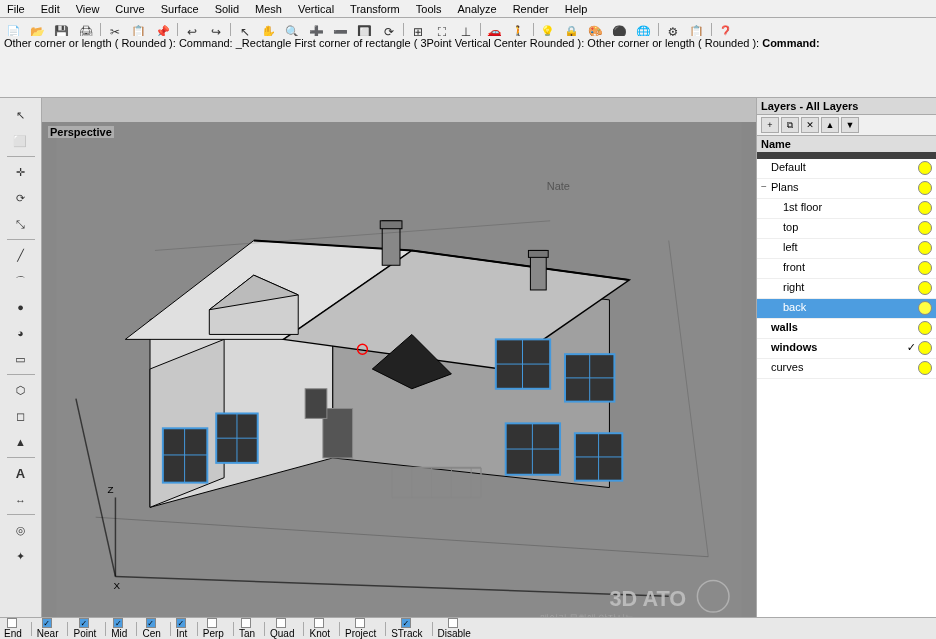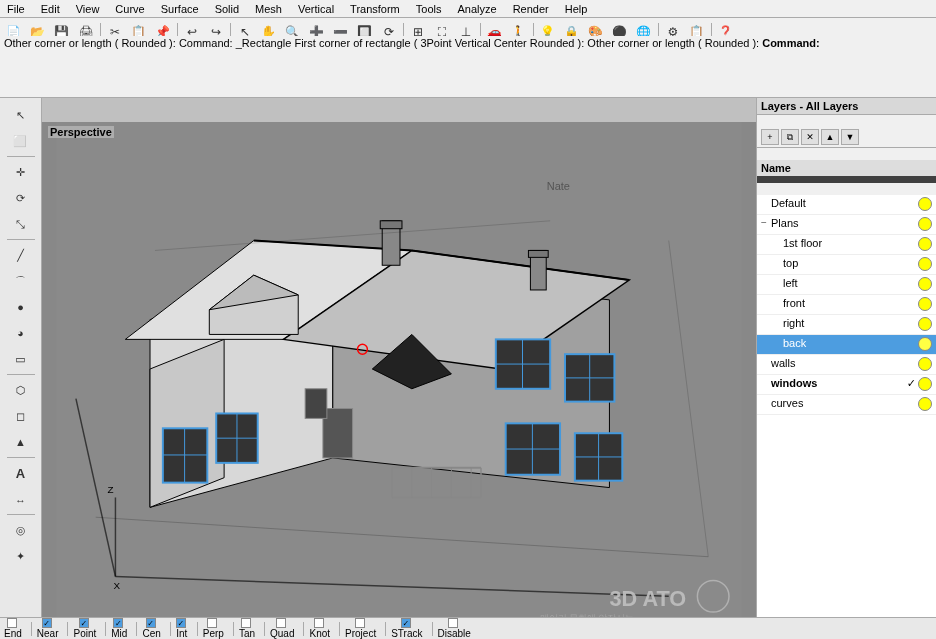--- a/index.html
+++ b/index.html
@@ -159,21 +159,20 @@
     #right-panel {
       position: absolute;
       top: 98px;
       right: 0;
       width: 180px;
       bottom: 22px;
       background: #f0f0f0;
       border-left: 1px solid #aaa;
       display: flex;
       flex-direction: column;
-      gap: 12px;
     }
 
     #layers-header {
       background: #d8d8d8;
       border-bottom: 1px solid #aaa;
       padding: 2px 4px;
       font-size: 11px;
       font-weight: bold;
       display: flex;
       align-items: center;
@@ -562,21 +561,21 @@
     </div>
 
     <div class="layer-row selected">
       <span class="layer-expand layer-indent"></span>
       <span class="layer-name">back</span>
       <div class="layer-light" style="background:#ffff44;"></div>
     </div>
 
     <div class="layer-row">
       <span class="layer-expand"></span>
-      <span class="layer-name" style="font-weight:normal;">walls</span>
+      <span class="layer-name" style="font-weight:bold;">walls</span>
       <div class="layer-light"></div>
     </div>
 
     <div class="layer-row">
       <span class="layer-expand"></span>
       <span class="layer-name" style="font-weight:bold;">windows</span>
       <span class="layer-check">✓</span>
       <div class="layer-light"></div>
     </div>
 

